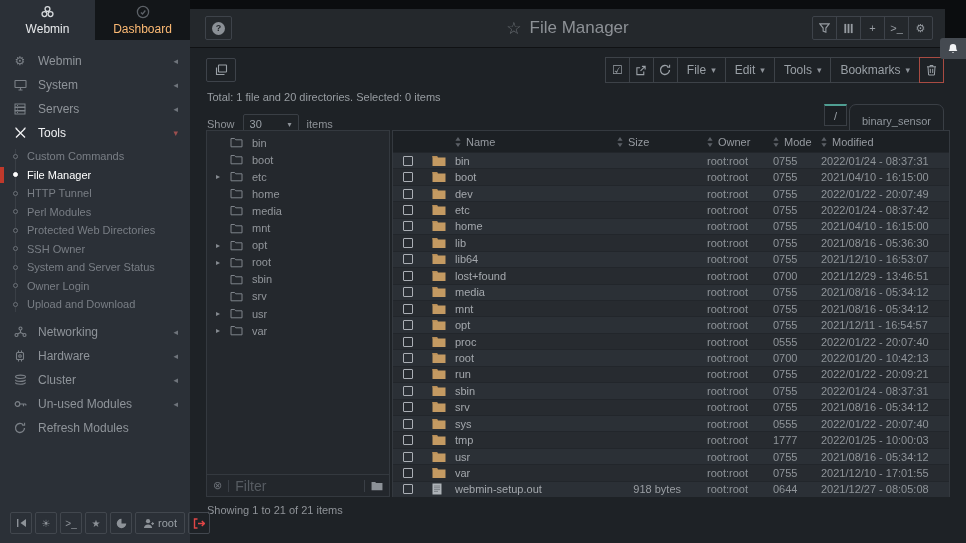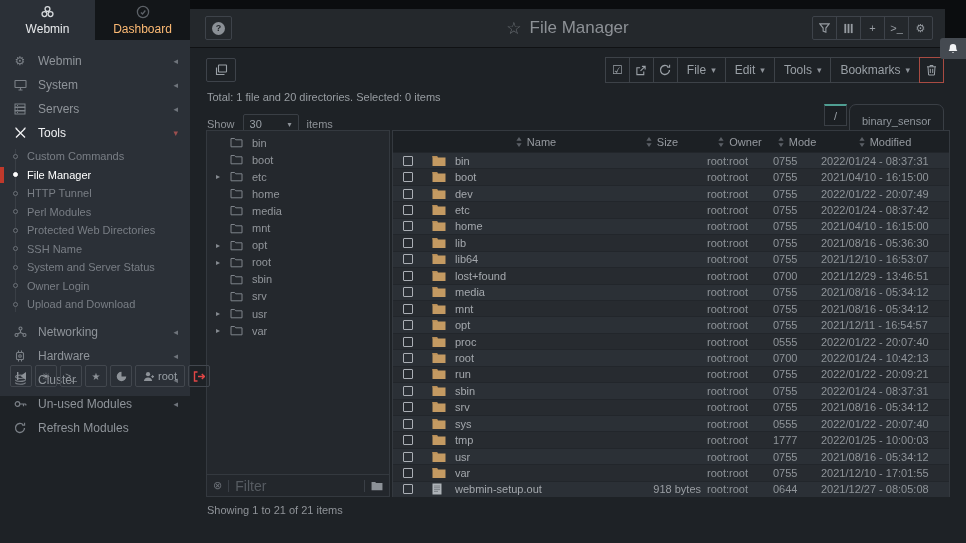--- a/index.html
+++ b/index.html
@@ -4,21 +4,21 @@
 <style>
   * { box-sizing: border-box; margin: 0; padding: 0; }
   html,body { width:966px; height:543px; overflow:hidden; }
   body {
     font-family:"Liberation Sans", sans-serif;
     background:#1e2226; color:#9aa0a6; position:relative; font-size:12px;
   }
   svg { display:block; }
 
   
-  .sidebar { position:absolute; left:0; top:0; width:190px; height:396px; background:#2b3037; z-index:5; }
+  .sidebar { position:absolute; left:0; top:0; width:190px; height:543px; background:#2b3037; z-index:5; }
   .tabs { display:flex; height:40px; }
   .tab { flex:1; display:flex; flex-direction:column; align-items:center; justify-content:center; gap:3px; cursor:pointer; }
   .tab .tab-ic { height:14px; display:flex; align-items:center; }
   .tab-label { font-size:12px; }
   .tab.active { background:#2b3037; color:#e8eaec; }
   .tab.inactive { background:#131619; color:#fdba74; }
   .searchbox { margin:10px 14px 0 14px; border-bottom:1px solid #3b4047; display:flex; align-items:center; height:26px; }
   .searchbox input { flex:1; background:transparent; border:none; outline:none; color:#9aa0a6; font-size:12px; font-family:inherit; }
   .searchbox input::placeholder { color:#5b6066; }
   .menu { margin-top:9px; }
@@ -81,31 +81,31 @@
   .filterbar { position:absolute; left:0; right:0; bottom:0; height:22px; border-top:1px solid #34393f; background:#23272c; display:flex; align-items:center; padding:0 6px; }
   .fclear { color:#6b7077; font-size:11px; cursor:pointer; }
   .fsep { width:1px; height:12px; background:#3a3f46; margin:0 6px; }
   .filterbar input { flex:1; background:transparent; border:none; outline:none; color:#9aa0a6; font-size:14px; font-family:inherit; min-width:0; }
   .filterbar input::placeholder { color:#575c62; }
 
   
   .tablepanel { position:absolute; left:202px; top:82px; width:558px; height:367px; background:#24282d; border:1px solid #34393f; }
   .tgrid { display:grid; grid-template-columns:30px 32px 1fr 90px 66px 48px 128px; align-items:center; }
   .thead { height:21px; background:#1c2024; color:#969aa0; font-size:11px; }
-  .hcell { display:flex; align-items:center; gap:5px; cursor:pointer;justify-content:center; }
+  .hcell { display:flex; align-items:center; gap:5px; cursor:pointer; }
   .sorticon { opacity:0.75; }
   .frow { height:16.45px; border-top:1px solid #22262b; font-size:11px; cursor:pointer; }
   .frow:nth-child(odd) { background:#2b3036; }
   .frow:nth-child(even) { background:#272b30; }
   .cell { overflow:hidden; white-space:nowrap; }
   .ccb { display:flex; justify-content:center; }
   .cb { width:10px; height:10px; border:1px solid #abafb5; border-radius:1px; }
   .cic { display:flex; justify-content:flex-start; padding-left:9px; }
   .cname { color:#a4a8ad; }
-  .csize { text-align:right; padding-right:6px; color:#9a9ea3; }
+  .csize { text-align:right; padding-right:26px; color:#9a9ea3; }
   .cown, .cmode, .cmod { color:#8f9499; }
   .frow .ic-file { display:none; }
   .frow.type-file .ic-file { display:block; }
   .showing { position:absolute; left:17px; top:456px; font-size:11px; color:#8f9398; }
 </style>
 </head>
 <body>
 
 <div class="sidebar">
   <div class="tabs">
@@ -193,21 +193,21 @@
           <span class="sub-lb">Perl Modules</span>
         </div>
 
         <div class="sub">
           <span class="bullet"></span>
           <span class="sub-lb">Protected Web Directories</span>
         </div>
 
         <div class="sub">
           <span class="bullet"></span>
-          <span class="sub-lb">SSH Name</span>
+          <span class="sub-lb">SSH Owner</span>
         </div>
 
         <div class="sub">
           <span class="bullet"></span>
           <span class="sub-lb">System and Server Status</span>
         </div>
 
         <div class="sub">
           <span class="bullet"></span>
           <span class="sub-lb">Owner Login</span>
@@ -797,21 +797,21 @@
             <svg class="ic-folder" width="14" height="12" viewBox="0 0 14 12">
               <path d="M0.5 1h4.4l1.1 1.5h7.5V11H0.5z" fill="#c49a62"></path>
               <path d="M0.5 1h4.4l1.1 1.5H0.5z" fill="#b78d57"></path>
             </svg>
 
           </span>
           <span class="cell cname">root</span>
           <span class="cell csize"></span>
           <span class="cell cown">root:root</span>
           <span class="cell cmode">0700</span>
-          <span class="cell cmod">2022/01/24 - 10:42:13</span>
+          <span class="cell cmod">2022/01/20 - 10:42:13</span>
         </div>
 
         <div class="tgrid frow type-dir">
           <span class="cell ccb">
             <span class="cb"></span>
           </span>
           <span class="cell cic">
             <svg class="ic-folder" width="14" height="12" viewBox="0 0 14 12">
               <path d="M0.5 1h4.4l1.1 1.5h7.5V11H0.5z" fill="#c49a62"></path>
               <path d="M0.5 1h4.4l1.1 1.5H0.5z" fill="#b78d57"></path>

